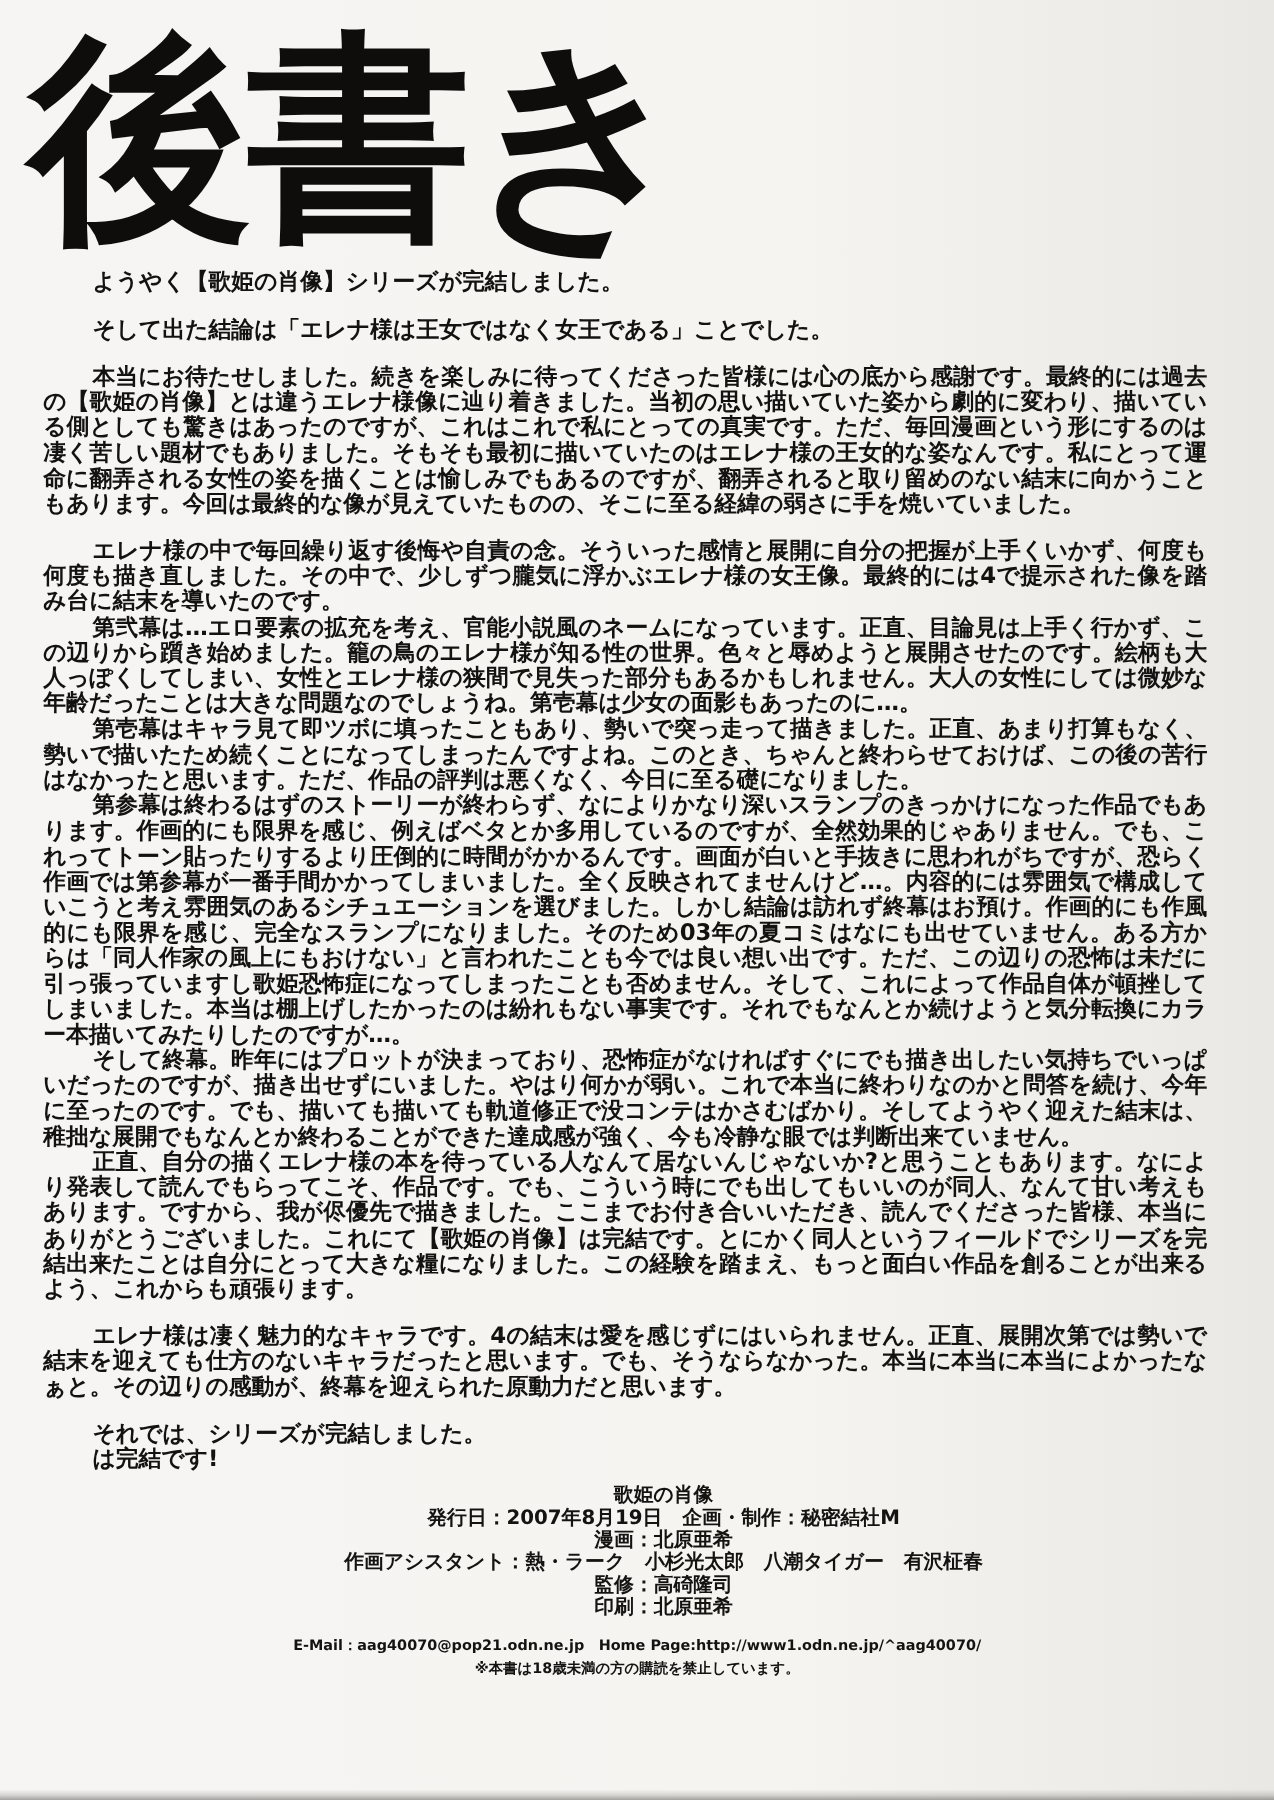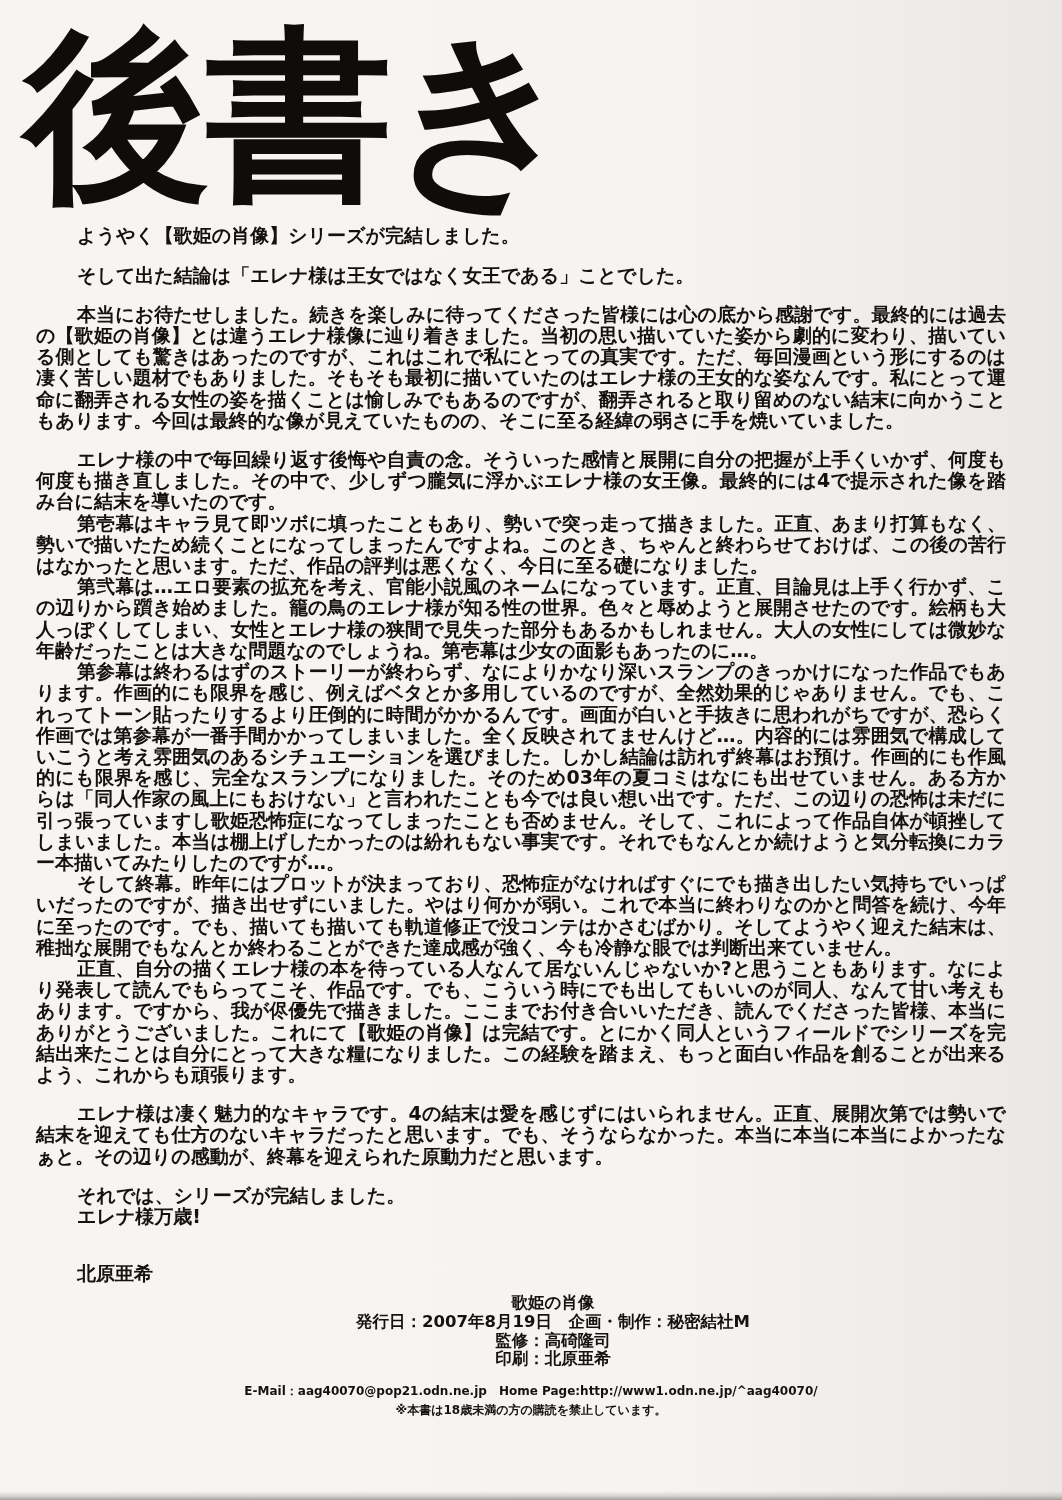--- a/index.html
+++ b/index.html
@@ -75,34 +75,35 @@
 
 <div class="page">
 
   <h1 class="title">後書き</h1>
 
   <div class="body-text">
     <p class="para">ようやく【歌姫の肖像】シリーズが完結しました。</p>
     <p class="para gap">そして出た結論は「エレナ様は王女ではなく女王である」ことでした。</p>
     <p class="para gap">本当にお待たせしました。続きを楽しみに待ってくださった皆様には心の底から感謝です。最終的には過去の【歌姫の肖像】とは違うエレナ様像に辿り着きました。当初の思い描いていた姿から劇的に変わり、描いている側としても驚きはあったのですが、これはこれで私にとっての真実です。ただ、毎回漫画という形にするのは凄く苦しい題材でもありました。そもそも最初に描いていたのはエレナ様の王女的な姿なんです。私にとって運命に翻弄される女性の姿を描くことは愉しみでもあるのですが、翻弄されると取り留めのない結末に向かうこともあります。今回は最終的な像が見えていたものの、そこに至る経緯の弱さに手を焼いていました。</p>
     <p class="para gap">エレナ様の中で毎回繰り返す後悔や自責の念。そういった感情と展開に自分の把握が上手くいかず、何度も何度も描き直しました。その中で、少しずつ朧気に浮かぶエレナ様の女王像。最終的には4で提示された像を踏み台に結末を導いたのです。</p>
+    <p class="para">第弐幕は…エロ要素の拡充を考え、官能小説風のネームになっています。正直、目論見は上手く行かず、この辺りから躓き始めました。籠の鳥のエレナ様が知る性の世界。色々と辱めようと展開させたのです。絵柄も大人っぽくしてしまい、女性とエレナ様の狭間で見失った部分もあるかもしれません。大人の女性にしては微妙な年齢だったことは大きな問題なのでしょうね。第壱幕は少女の面影もあったのに…。</p>
     <p class="para">第壱幕はキャラ見て即ツボに填ったこともあり、勢いで突っ走って描きました。正直、あまり打算もなく、勢いで描いたため続くことになってしまったんですよね。このとき、ちゃんと終わらせておけば、この後の苦行はなかったと思います。ただ、作品の評判は悪くなく、今日に至る礎になりました。</p>
-    <p class="para">第弐幕は…エロ要素の拡充を考え、官能小説風のネームになっています。正直、目論見は上手く行かず、この辺りから躓き始めました。籠の鳥のエレナ様が知る性の世界。色々と辱めようと展開させたのです。絵柄も大人っぽくしてしまい、女性とエレナ様の狭間で見失った部分もあるかもしれません。大人の女性にしては微妙な年齢だったことは大きな問題なのでしょうね。第壱幕は少女の面影もあったのに…。</p>
     <p class="para">第参幕は終わるはずのストーリーが終わらず、なによりかなり深いスランプのきっかけになった作品でもあります。作画的にも限界を感じ、例えばベタとか多用しているのですが、全然効果的じゃありません。でも、これってトーン貼ったりするより圧倒的に時間がかかるんです。画面が白いと手抜きに思われがちですが、恐らく作画では第参幕が一番手間かかってしまいました。全く反映されてませんけど…。内容的には雰囲気で構成していこうと考え雰囲気のあるシチュエーションを選びました。しかし結論は訪れず終幕はお預け。作画的にも作風的にも限界を感じ、完全なスランプになりました。そのため03年の夏コミはなにも出せていません。ある方からは「同人作家の風上にもおけない」と言われたことも今では良い想い出です。ただ、この辺りの恐怖は未だに引っ張っていますし歌姫恐怖症になってしまったことも否めません。そして、これによって作品自体が頓挫してしまいました。本当は棚上げしたかったのは紛れもない事実です。それでもなんとか続けようと気分転換にカラー本描いてみたりしたのですが…。</p>
     <p class="para">そして終幕。昨年にはプロットが決まっており、恐怖症がなければすぐにでも描き出したい気持ちでいっぱいだったのですが、描き出せずにいました。やはり何かが弱い。これで本当に終わりなのかと問答を続け、今年に至ったのです。でも、描いても描いても軌道修正で没コンテはかさむばかり。そしてようやく迎えた結末は、稚拙な展開でもなんとか終わることができた達成感が強く、今も冷静な眼では判断出来ていません。</p>
     <p class="para">正直、自分の描くエレナ様の本を待っている人なんて居ないんじゃないか?と思うこともあります。なにより発表して読んでもらってこそ、作品です。でも、こういう時にでも出してもいいのが同人、なんて甘い考えもあります。ですから、我が侭優先で描きました。ここまでお付き合いいただき、読んでくださった皆様、本当にありがとうございました。これにて【歌姫の肖像】は完結です。とにかく同人というフィールドでシリーズを完結出来たことは自分にとって大きな糧になりました。この経験を踏まえ、もっと面白い作品を創ることが出来るよう、これからも頑張ります。</p>
     <p class="para gap">エレナ様は凄く魅力的なキャラです。4の結末は愛を感じずにはいられません。正直、展開次第では勢いで結末を迎えても仕方のないキャラだったと思います。でも、そうならなかった。本当に本当に本当によかったなぁと。その辺りの感動が、終幕を迎えられた原動力だと思います。</p>
     <p class="para gap">それでは、シリーズが完結しました。</p>
-    <p class="para">エレナ様万歳!</p>
-    <p class="para gap-lg">北原亜希</p>
+    <p class="para">は完結です!</p>
   </div>
 
   <div class="colophon">
     <div>歌姫の肖像</div>
     <div>発行日：2007年8月19日　企画・制作：秘密結社M</div>
+    <div>漫画：北原亜希</div>
+    <div>作画アシスタント：熱・ラーク　小杉光太郎　八潮タイガー　有沢柾春</div>
     <div>監修：高碕隆司</div>
     <div>印刷：北原亜希</div>
   </div>
 
   <div class="page-footer">
     <div>E-Mail：aag40070@pop21.odn.ne.jp　Home Page:http://www1.odn.ne.jp/^aag40070/</div>
     <div>※本書は18歳未満の方の購読を禁止しています。</div>
   </div>
 
 </div>

